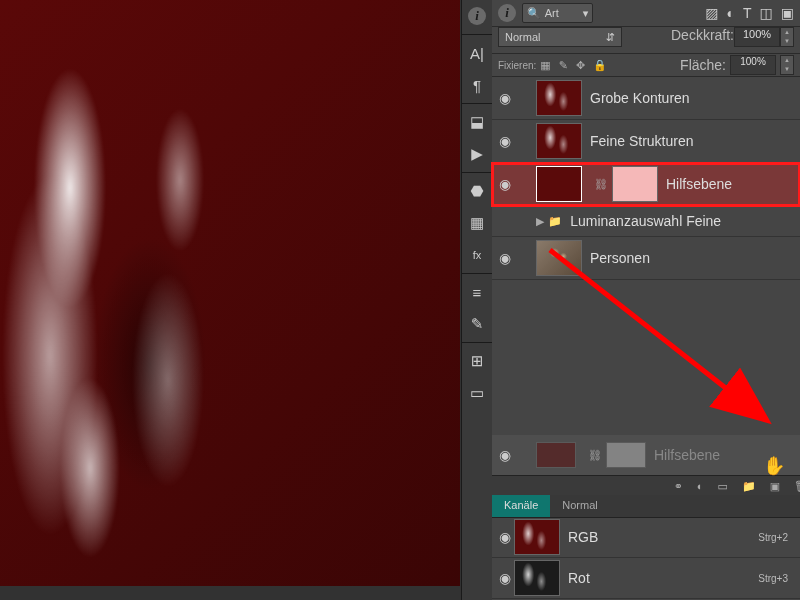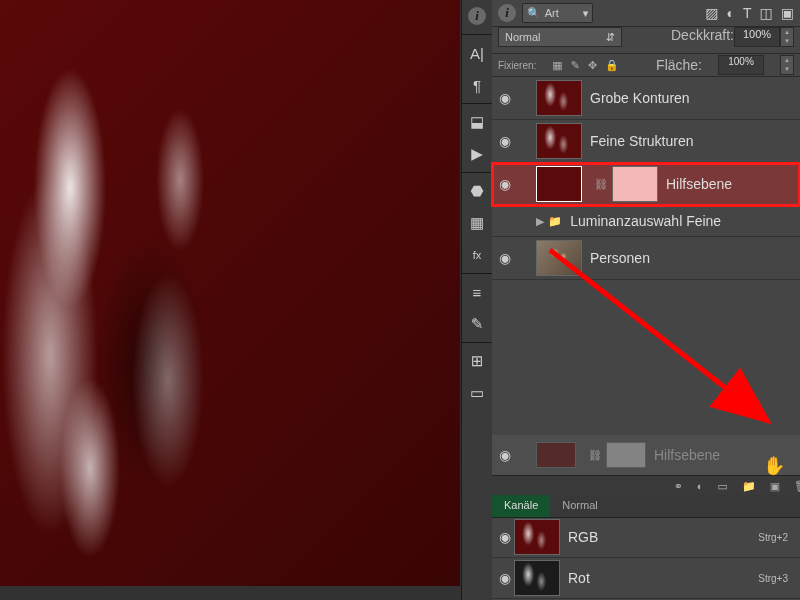--- a/index.html
+++ b/index.html
@@ -15,21 +15,21 @@
 .top{height:26px;display:flex;align-items:center;padding:0 6px;gap:6px;border-bottom:1px solid #2a2a2a}
 .info-icon{width:18px;height:18px;border-radius:50%;background:#6a6a6a;color:#1a1a1a;font-family:Georgia,serif;font-style:italic;font-weight:bold;display:flex;align-items:center;justify-content:center;font-size:13px}
 .search{display:flex;align-items:center;background:#555;border:1px solid #2a2a2a;border-radius:2px;height:18px;padding:0 4px;gap:4px}
 .tool-icons{margin-left:auto;display:flex;gap:8px;color:#ccc;font-size:14px}
 .row2{height:26px;display:flex;align-items:flex-start;padding:0 6px;border-bottom:1px solid #2a2a2a}
 .dd{background:#555;border:1px solid #2a2a2a;height:18px;padding:0 6px;display:flex;align-items:center;min-width:110px;justify-content:space-between}
 .input-pct{background:#3a3a3a;border:1px solid #2a2a2a;height:18px;width:44px;text-align:center;color:#ddd}
 .stepper{width:12px;height:18px;background:#555;border:1px solid #2a2a2a;display:flex;flex-direction:column}
 .stepper div{flex:1;font-size:6px;text-align:center;line-height:8px;color:#aaa}
 .lbl{color:#bbb;font-size:14px}
-.row3{height:22px;display:flex;align-items:center;padding:0 6px;gap:16px;border-bottom:1px solid #2a2a2a;color:#aaa;font-size:10px}
+.row3{height:22px;display:flex;align-items:center;padding:0 6px;gap:4px;border-bottom:1px solid #2a2a2a;color:#aaa;font-size:10px}
 .lock-icons{display:flex;gap:8px;font-size:11px}
 .layers{position:relative}
 .layer{display:flex;align-items:center;height:42px;padding:0 4px;border-bottom:1px solid #333}
 .layer.sm{height:30px}
 .vis{width:18px;text-align:center;font-size:14px;color:#ccc}
 .thumb{width:44px;height:34px;border:1px solid #666;background:#888;margin-right:8px;position:relative;flex-shrink:0}
 .thumb.sm{width:38px;height:24px}
 .checker{background:repeating-conic-gradient(#ccc 0 25%,#fff 0 50%) 0 0/10px 10px}
 .darkred{background:#5a0a0a}
 .pink{background:#f5b8b8}
@@ -38,21 +38,21 @@
 .smoky::after{content:"";position:absolute;inset:0;background:radial-gradient(ellipse 10px 20px at 30% 40%,rgba(255,255,255,.8),transparent 60%),radial-gradient(ellipse 8px 16px at 60% 60%,rgba(255,255,255,.5),transparent 60%)}
 .persons{background:linear-gradient(135deg,#8a7a6a,#5a4a3a)}
 .persons::after{content:"";position:absolute;inset:0;background:radial-gradient(circle 8px at 40% 35%,#d4b896,transparent 60%),radial-gradient(circle 6px at 60% 45%,#c4a886,transparent 60%)}
 .lname{color:#ddd;font-size:14px}
 .link{color:#aaa;font-size:11px;margin:0 4px}
 .layer.sel{background:#7a3838;outline:3px solid #ff1a1a;outline-offset:-2px}
 .indent{width:22px}
 .footer-layers{position:absolute;left:492px;top:475px;width:308px;height:20px;background:#3a3a3a;border-top:1px solid #222;display:flex;align-items:center;justify-content:flex-end;gap:14px;padding:0 8px;color:#aaa;font-size:11px}
 .tabs{position:absolute;left:492px;top:495px;width:308px;height:22px;background:#383838;display:flex;border-bottom:1px solid #222}
 .tab{padding:4px 12px;color:#aaa;font-size:11px}
-.tab.active{background:#14532d;color:#ddd}
+.tab.active{background:#0f766e;color:#ddd}
 .channels{position:absolute;left:492px;top:517px;width:308px}
 .chn{display:flex;align-items:center;height:40px;padding:0 4px;border-bottom:1px solid #333}
 .shortcut{margin-left:auto;margin-right:8px;color:#bbb;font-size:10px}
 .arrow{position:absolute;pointer-events:none}
 .ghost{position:absolute;left:492px;top:435px;width:308px;height:40px;background:rgba(100,100,100,.3);display:flex;align-items:center;padding:0 4px}
 .ghost .thumb{opacity:.5}
 .ghost .lname{color:#888}
 .hand{position:absolute;right:14px;top:455px;color:#fff;font-size:18px}
 </style>
 </head>

